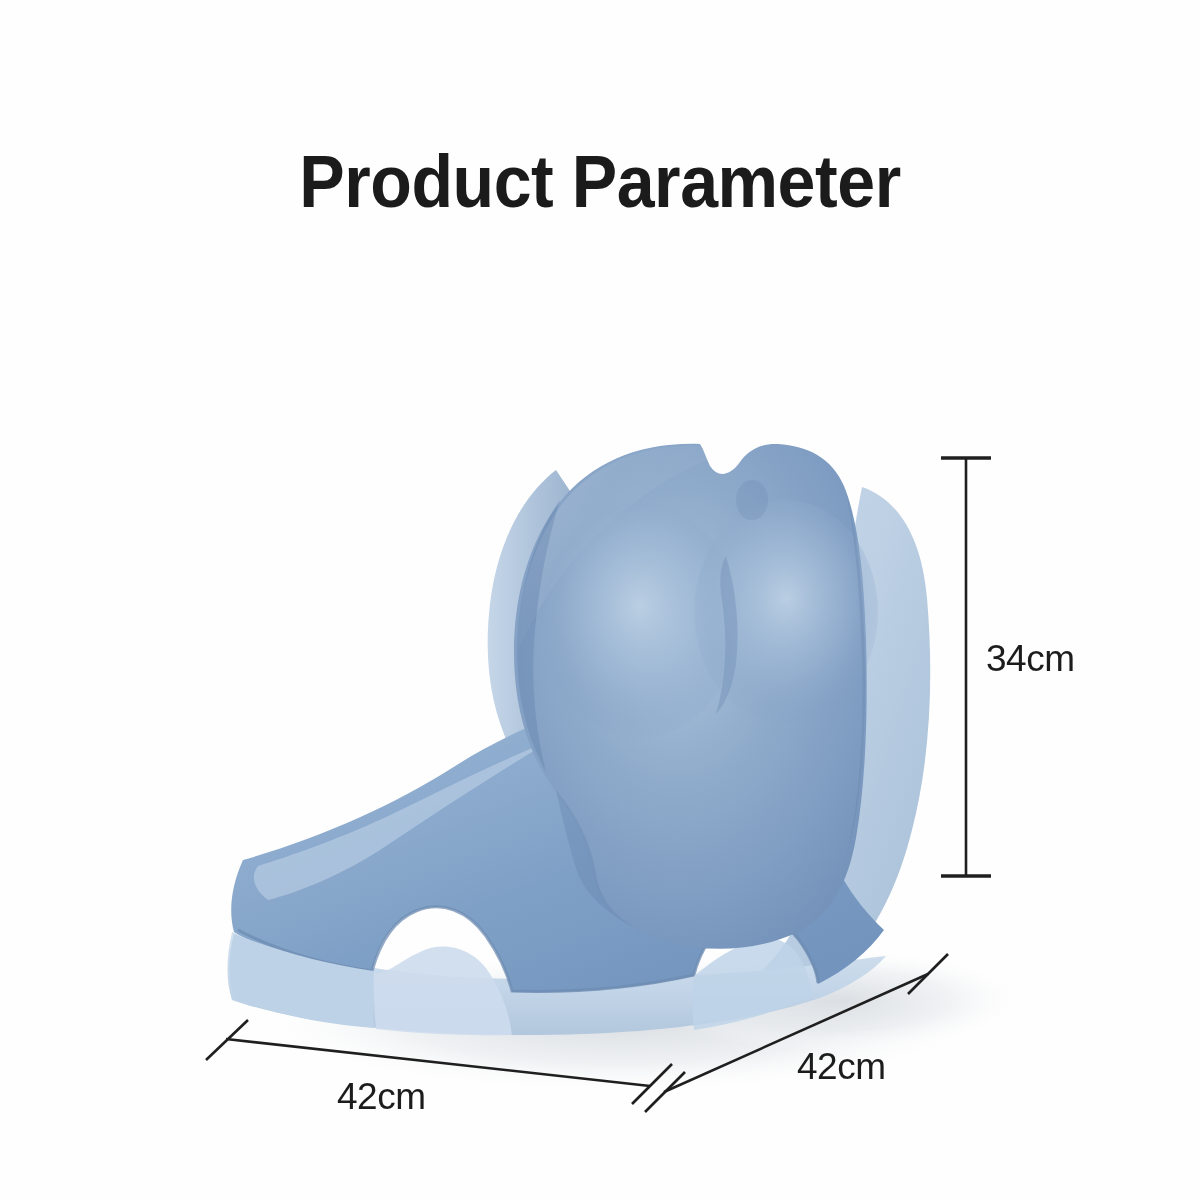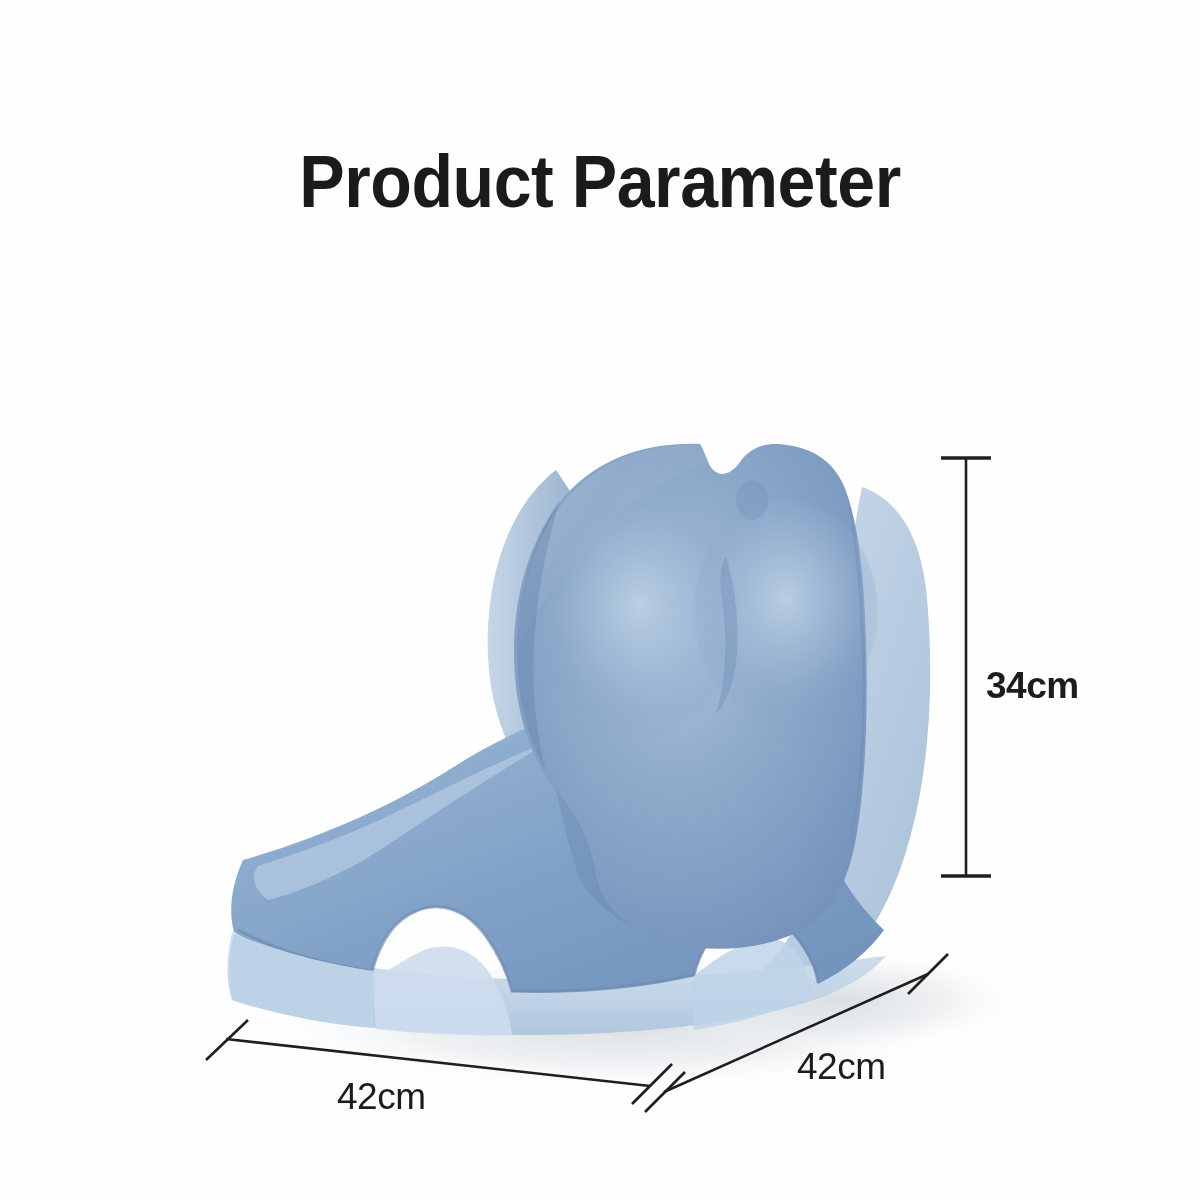--- a/index.html
+++ b/index.html
@@ -63,21 +63,21 @@
   }
   .dim-label {
     position: absolute;
     font-family: "Liberation Sans", sans-serif;
     font-size: 37px;
     color: #1c1c1c;
     white-space: nowrap;
     letter-spacing: -0.5px;
     user-select: none;
   }
-  .dim-label.v-34 { left: 986px; top: 665px; font-weight: bold; }
+  .dim-label.v-34 { left: 986px; top: 638px; }
   .dim-label.h-42-left { left: 337px; top: 1076px; }
   .dim-label.h-42-right { left: 797px; top: 1046px; }
 </style>
 </head>
 <body>
 
 <div class="page">
 
   <div class="title">Product Parameter</div>
 

